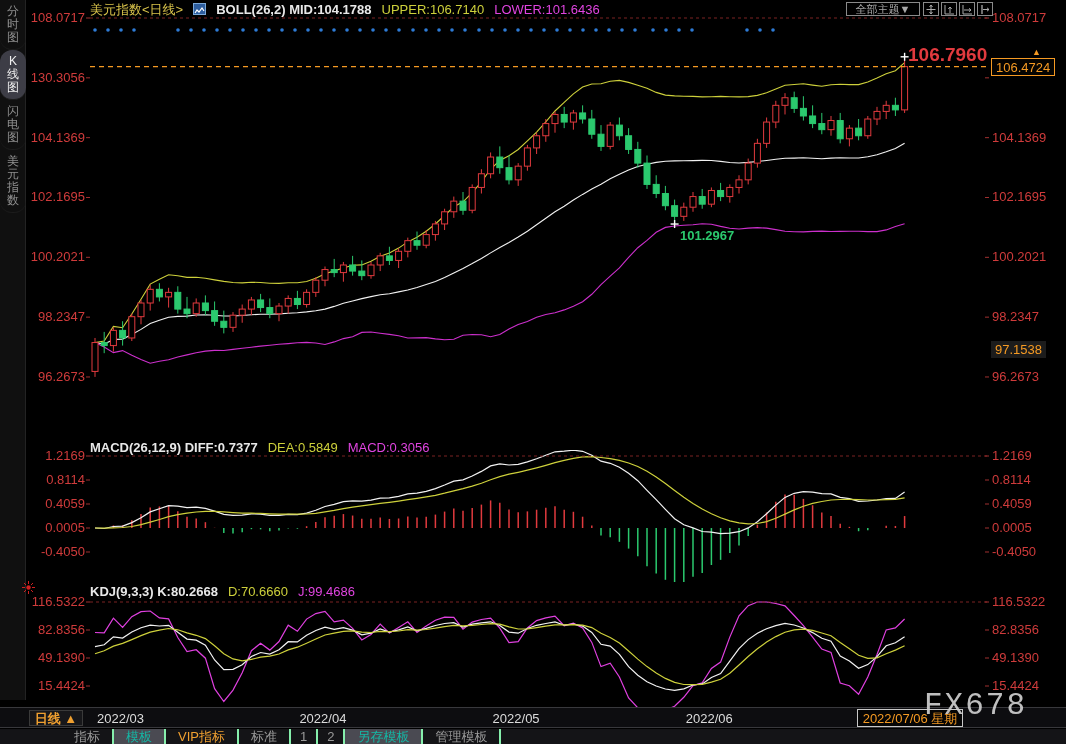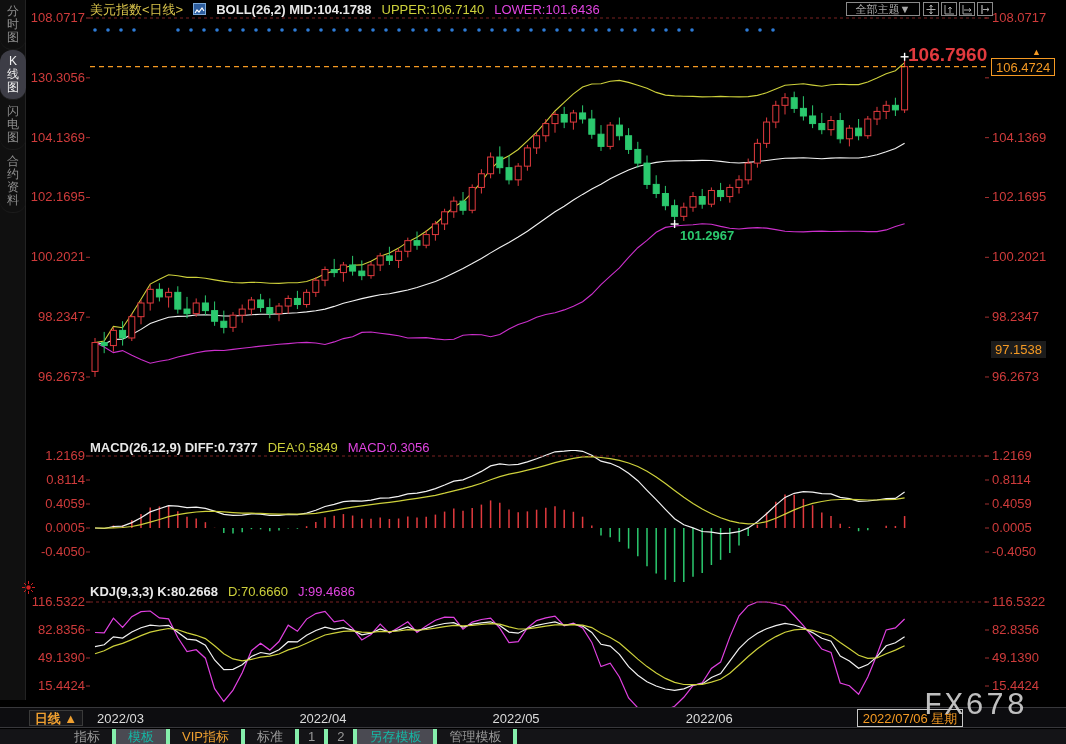--- a/index.html
+++ b/index.html
@@ -66,21 +66,21 @@
     line-height:17px; background:#050505; }
   .watermark { position:absolute; left:924px; top:688px; color:#cfcfcf;
     font-size:31px; letter-spacing:2px; opacity:0.92; z-index:30;
     font-family:Liberation Mono, monospace; }
 
   
   .tab-bar { position:absolute; left:0; top:729px; width:1066px; height:15px;
     background:#141417; display:flex; }
   .tab-spacer { width:62px; }
   .tab { height:15px; padding:0 12px; font-size:13px; line-height:15px;
-    color:#9a9a9a; border-right:4px solid #86efac; cursor:pointer;
+    color:#9a9a9a; border-right:2px solid #86efac; cursor:pointer;
     text-align:center; }
   .tab:first-of-type { border-left:1px solid #55555a; }
   .tab.active { background:#4a4a52; color:#14b8a6; }
   .tab.vip { color:#f0a030; }
   .tab.num { padding:0 9px; }
 
   svg.canvas { position:absolute; left:0; top:0; }
 </style>
 </head>
 <body>
@@ -466,21 +466,21 @@
       <line x1="900.5999999999999" y1="56.79531270000002" x2="908.5999999999999" y2="56.79531270000002" stroke="#fff" stroke-width="1.4"></line>
       <line x1="904.5999999999999" y1="52.79531270000002" x2="904.5999999999999" y2="60.79531270000002" stroke="#fff" stroke-width="1.4"></line>
       <line x1="670.5999999999999" y1="224.03452500000017" x2="678.5999999999999" y2="224.03452500000017" stroke="#fff" stroke-width="1.4"></line>
       <line x1="674.5999999999999" y1="220.03452500000017" x2="674.5999999999999" y2="228.03452500000017" stroke="#fff" stroke-width="1.4"></line>
     </svg>
 
   <aside class="sidebar">
     <div class="side-item">分时图</div>
     <div class="side-item active">K线图</div>
     <div class="side-item">闪电图</div>
-    <div class="side-item">合约资料</div>
+    <div class="side-item">美元指数</div>
   </aside>
 
   <div class="hdr">
     <span class="c-sym">美元指数&lt;日线&gt;</span><span class="chart-ic"><svg width="11" height="10" viewBox="0 0 11 10">
           <polyline points="1,7 3,4 5,6 8,2 10,5" fill="none" stroke="#fff" stroke-width="1.2"></polyline>
         </svg></span><span class="c-wht">BOLL(26,2) MID:104.1788</span><span class="c-yel">UPPER:106.7140</span><span class="c-mag">LOWER:101.6436</span>
   </div>
 
   <div class="theme-box">全部主题▼</div>
   <div class="winbtn" style="left:923px">

